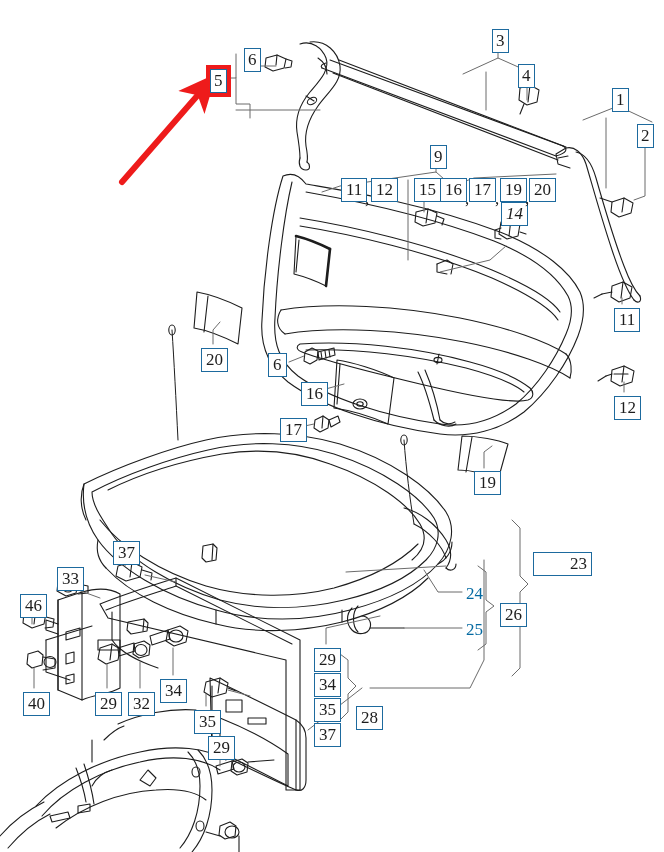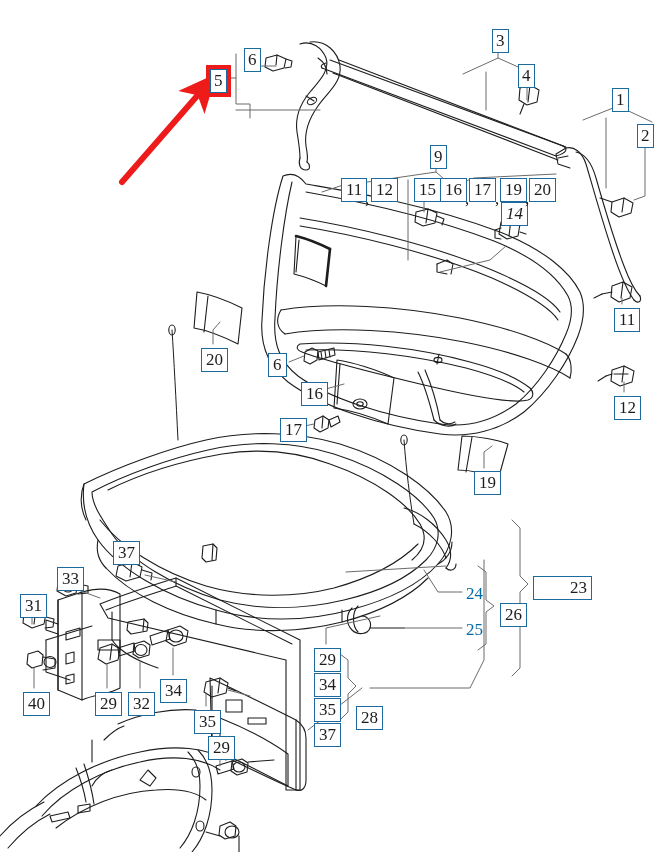--- a/index.html
+++ b/index.html
@@ -427,24 +427,24 @@
       <div class="lbl wide" style="left: 614px; top: 308px;">11</div>
       <div class="lbl wide" style="left: 614px; top: 396px;">12</div>
       <div class="lbl wide" style="left: 201px; top: 348px;">20</div>
       <div class="lbl wide" style="left: 268px; top: 353px;">6</div>
       <div class="lbl wide" style="left: 301px; top: 382px;">16</div>
       <div class="lbl wide" style="left: 280px; top: 418px;">17</div>
       <div class="lbl wide" style="left: 474px; top: 471px;">19</div>
       <div class="plain" style="left: 466px; top: 585px;">24</div>
       <div class="plain" style="left: 466px; top: 621px;">25</div>
       <div class="lbl wide" style="left: 500px; top: 603px;">26</div>
-      <div class="lbl wide" style="left: 533px; top: 576px; padding-left: 36px;">23</div>
+      <div class="lbl wide" style="left: 533px; top: 552px; padding-left: 36px;">23</div>
       <div class="lbl wide" style="left: 113px; top: 541px;">37</div>
       <div class="lbl wide" style="left: 57px; top: 567px;">33</div>
-      <div class="lbl wide" style="left: 20px; top: 594px;">31</div>
+      <div class="lbl wide" style="left: 20px; top: 594px;">46</div>
       <div class="lbl wide" style="left: 23px; top: 692px;">40</div>
       <div class="lbl wide" style="left: 95px; top: 692px;">29</div>
       <div class="lbl wide" style="left: 128px; top: 692px;">32</div>
       <div class="lbl wide" style="left: 160px; top: 679px;">34</div>
       <div class="lbl wide" style="left: 194px; top: 710px;">35</div>
       <div class="lbl wide" style="left: 208px; top: 736px;">29</div>
       <div class="lbl wide" style="left: 314px; top: 648px;">29</div>
       <div class="lbl wide" style="left: 314px; top: 673px;">34</div>
       <div class="lbl wide" style="left: 314px; top: 698px;">35</div>
       <div class="lbl wide" style="left: 314px; top: 723px;">37</div>

